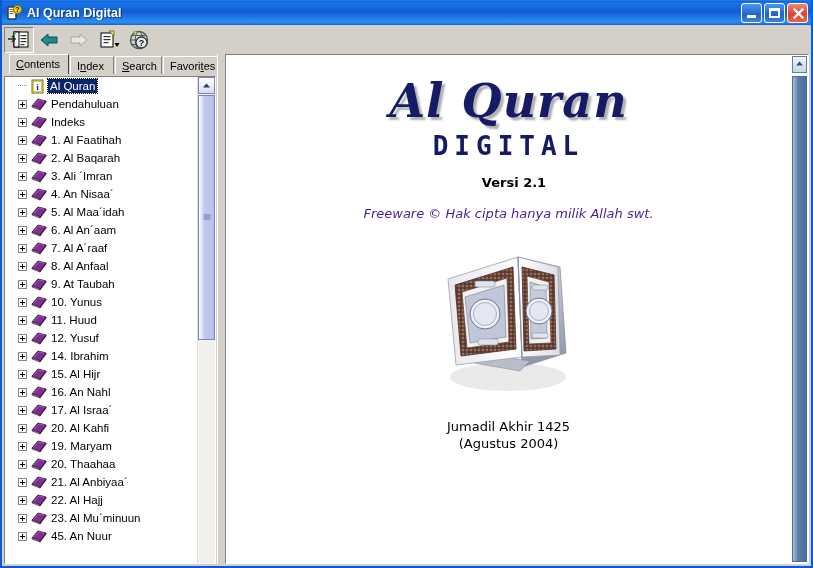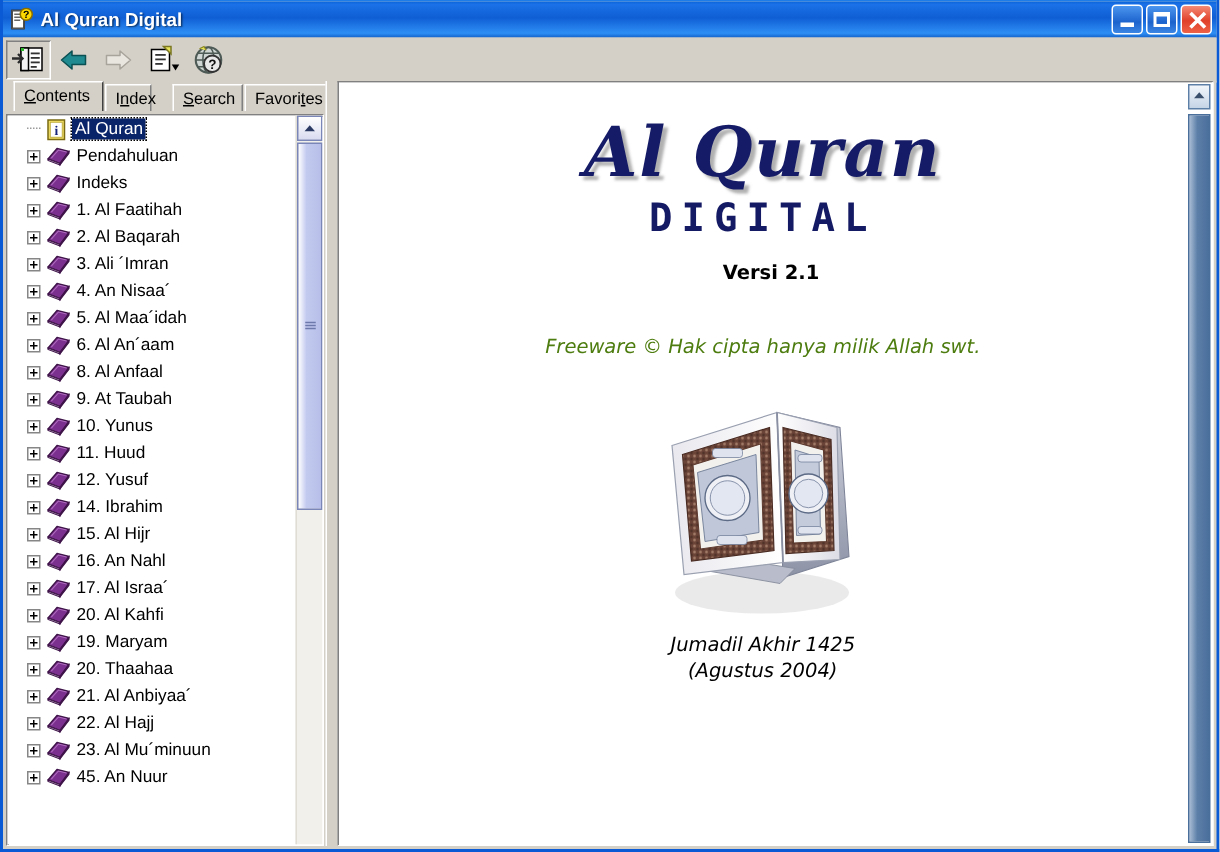--- a/index.html
+++ b/index.html
@@ -106,23 +106,23 @@
     font-size:46px;color:#151b66;letter-spacing:1px;
     text-shadow:3px 3px 2px rgba(150,150,150,.75);
     line-height:1.05;
   }
   .logo-digital{
     font-family:"DejaVu Sans Mono", monospace;
     font-weight:bold;font-size:26px;color:#141a63;
     letter-spacing:6px;margin-top:6px;
   }
   .logo-versi{font-family:"DejaVu Sans", sans-serif;font-weight:bold;font-size:13px;color:#000;margin-top:14px;padding-left:11px;}
-  .freeware{font-family:"DejaVu Sans", sans-serif;font-style:italic;font-size:13px;color:#4d7c0f;margin-top:34px;}
-  .footer-date{font-family:"DejaVu Sans", sans-serif;font-style:italic;font-size:13px;color:#000;
-               text-align:center;line-height:1.25;}
+  .freeware{font-family:"DejaVu Sans", sans-serif;font-style:italic;font-size:13px;color:#4c1d95;margin-top:16px;}
+  .footer-date{font-family:"DejaVu Sans", sans-serif;font-size:13px;color:#000;
+               text-align:center;line-height:1.25;margin-top:14px;}
 
   .book-photo{width:150px;height:160px;margin:24px auto 0 auto;position:relative;}
 </style>
 </head>
 <body>
 
 <div id="app">
 
   <div class="titlebar">
     <span class="title-icon">
@@ -192,21 +192,21 @@
       </svg>
     </span>
   </div>
 
   <div class="body">
 
     <div class="leftpane">
 
       <div class="tabstrip">
         <div class="tab active" style="left:0px;width:60px;"><span><u>C</u>ontents</span></div>
-        <div class="tab" style="left:61px;width:31px;"><span>I<u>n</u>dex</span></div>
+        <div class="tab" style="left:61px;width:44px;"><span>I<u>n</u>dex</span></div>
         <div class="tab" style="left:106px;width:47px;"><span><u>S</u>earch</span></div>
         <div class="tab" style="left:154px;width:56px;"><span>Favori<u>t</u>es</span></div>
         <div class="tabunder"></div>
       </div>
 
       <div class="treebox">
         <div class="treeinner" id="tree-rows">
             <div class="trow sel">
               <span class="dotline"></span>
               <span class="infoicon"><svg width="14" height="15" viewBox="0 0 14 15">
@@ -288,20 +288,30 @@
             </div>
             <div class="trow">
               <span class="plus"></span>
               <span class="bookicon"><svg width="16" height="14" viewBox="0 0 16 14">
                   <path d="M1 9 L7 2 L15 4 L9 12 Z" fill="#7b2f8e" stroke="#3f1449" stroke-width="0.9" stroke-linejoin="round"></path>
                   <path d="M1 9 L9 12 L9 13 L1 10 Z" fill="#e8e4ef" stroke="#3f1449" stroke-width="0.7"></path>
                   <path d="M9 12 L15 4 L15 5.2 L9 13 Z" fill="#5a2069" stroke="#3f1449" stroke-width="0.7"></path>
                   <path d="M3.2 8.4 L8 3 L13.4 4.3" fill="none" stroke="#b06ec0" stroke-width="0.7"></path>
                 </svg></span>
               <span class="tlabel">6. Al An´aam</span>
+            </div>
+            <div class="trow">
+              <span class="plus"></span>
+              <span class="bookicon"><svg width="16" height="14" viewBox="0 0 16 14">
+                  <path d="M1 9 L7 2 L15 4 L9 12 Z" fill="#7b2f8e" stroke="#3f1449" stroke-width="0.9" stroke-linejoin="round"></path>
+                  <path d="M1 9 L9 12 L9 13 L1 10 Z" fill="#e8e4ef" stroke="#3f1449" stroke-width="0.7"></path>
+                  <path d="M9 12 L15 4 L15 5.2 L9 13 Z" fill="#5a2069" stroke="#3f1449" stroke-width="0.7"></path>
+                  <path d="M3.2 8.4 L8 3 L13.4 4.3" fill="none" stroke="#b06ec0" stroke-width="0.7"></path>
+                </svg></span>
+              <span class="tlabel">7. Al A´raaf</span>
             </div>
             <div class="trow">
               <span class="plus"></span>
               <span class="bookicon"><svg width="16" height="14" viewBox="0 0 16 14">
                   <path d="M1 9 L7 2 L15 4 L9 12 Z" fill="#7b2f8e" stroke="#3f1449" stroke-width="0.9" stroke-linejoin="round"></path>
                   <path d="M1 9 L9 12 L9 13 L1 10 Z" fill="#e8e4ef" stroke="#3f1449" stroke-width="0.7"></path>
                   <path d="M9 12 L15 4 L15 5.2 L9 13 Z" fill="#5a2069" stroke="#3f1449" stroke-width="0.7"></path>
                   <path d="M3.2 8.4 L8 3 L13.4 4.3" fill="none" stroke="#b06ec0" stroke-width="0.7"></path>
                 </svg></span>
               <span class="tlabel">8. Al Anfaal</span>

